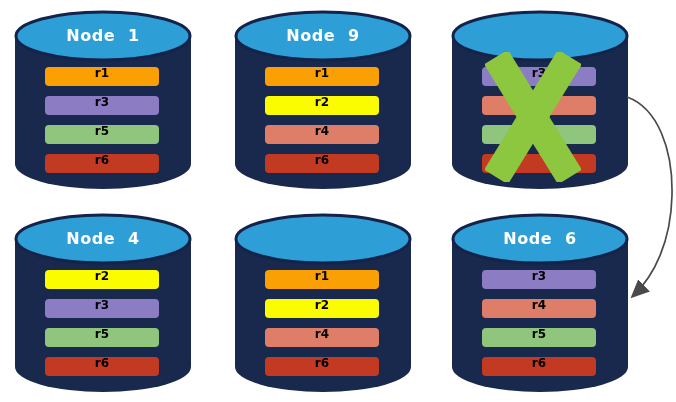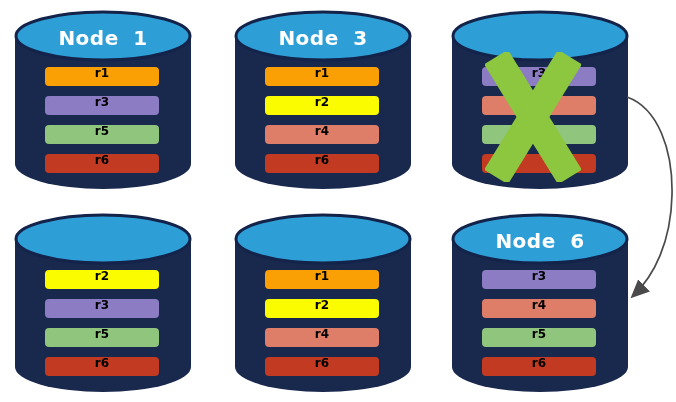--- a/index.html
+++ b/index.html
@@ -12,21 +12,21 @@
   .n2 { left:232px; top:8px;  }
   .n3 { left:449px; top:8px;  }
   .n4 { left:12px;  top:211px;}
   .n5 { left:232px; top:211px;}
   .n6 { left:449px; top:211px;}
   .cyl { position:absolute; left:0; top:0; width:182px; height:182px; }
   .cyl .body { fill:var(--cyl-body); }
   .cyl .top  { fill:var(--cyl-top); stroke:var(--cyl-outline); stroke-width:3; }
   .node-title {
     position:absolute; left:0; top:18px; width:100%; text-align:center;
-    color:var(--title-text); font-size:20px; font-weight:bold; word-spacing:7px;
+    color:var(--title-text); font-size:16px; font-weight:bold; word-spacing:7px;
     letter-spacing:0.5px;
   }
   .bars { position:absolute; left:33px; top:59px; width:114px; }
   .bar {
     height:19px; margin-bottom:10px; border-radius:4px;
     text-align:center; color:var(--bar-text); font-size:12px; font-weight:bold;
     line-height:13px;
   }
   .xmark {
     position:absolute; left:36px; top:44px; width:96px; height:130px;
@@ -53,21 +53,21 @@
       <div class="bar" style="background-color: rgb(144, 197, 126);"><span>r5</span></div>
       <div class="bar" style="background-color: rgb(194, 58, 34);"><span>r6</span></div>
     </div>
   </div>
 
   <div class="node n2">
     <svg class="cyl" viewBox="0 0 182 182">
       <path class="body" d="M3,28 L3,156 A88,25 0 0 0 179,156 L179,28 Z"></path>
       <ellipse class="top" cx="91" cy="28" rx="87" ry="24"></ellipse>
     </svg>
-    <div class="node-title">Node 3</div>
+    <div class="node-title">Node 9</div>
     <div class="bars">
       <div class="bar" style="background-color: rgb(250, 160, 5);"><span>r1</span></div>
       <div class="bar" style="background-color: rgb(252, 252, 0);"><span>r2</span></div>
       <div class="bar" style="background-color: rgb(222, 126, 104);"><span>r4</span></div>
       <div class="bar" style="background-color: rgb(194, 58, 34);"><span>r6</span></div>
     </div>
   </div>
 
   <div class="node n3">
     <svg class="cyl" viewBox="0 0 182 182">
@@ -84,20 +84,21 @@
       <line x1="11" y1="5" x2="85" y2="125"></line>
       <line x1="85" y1="5" x2="11" y2="125"></line>
     </svg>
   </div>
 
   <div class="node n4">
     <svg class="cyl" viewBox="0 0 182 182">
       <path class="body" d="M3,28 L3,156 A88,25 0 0 0 179,156 L179,28 Z"></path>
       <ellipse class="top" cx="91" cy="28" rx="87" ry="24"></ellipse>
     </svg>
+    <div class="node-title">Node 4</div>
     <div class="bars">
       <div class="bar" style="background-color: rgb(252, 252, 0);"><span>r2</span></div>
       <div class="bar" style="background-color: rgb(140, 124, 196);"><span>r3</span></div>
       <div class="bar" style="background-color: rgb(144, 197, 126);"><span>r5</span></div>
       <div class="bar" style="background-color: rgb(194, 58, 34);"><span>r6</span></div>
     </div>
   </div>
 
   <div class="node n5">
     <svg class="cyl" viewBox="0 0 182 182">

